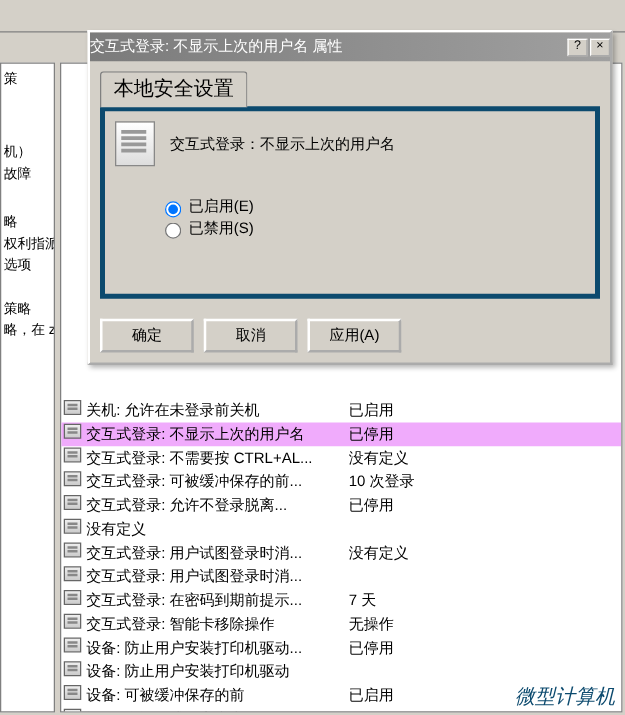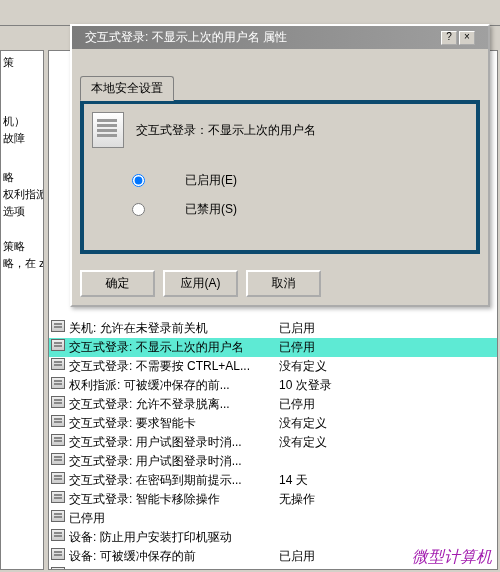--- a/index.html
+++ b/index.html
@@ -59,21 +59,21 @@
       background: #fff;
       border: 1px solid #808080;
       overflow: hidden;
     }
     .list-row {
       display: flex;
       padding: 1px 2px;
       font-size: 12px;
       white-space: nowrap;
     }
-    .list-row.selected { background: #5eead4; }
+    .list-row.selected { background: #f0abfc; }
     .list-icon {
       width: 16px; height: 14px;
       margin-right: 2px;
       flex-shrink: 0;
       display: inline-block;
     }
     .list-name { width: 210px; overflow: hidden; }
     .list-status { flex: 1; }
     .policy-icon {
       display: inline-block;
@@ -95,21 +95,21 @@
       position: absolute;
       left: 70px; top: 24px;
       width: 420px;
       background: #d4d0c8;
       border: 2px outset #fff;
       box-shadow: 2px 2px 4px rgba(0,0,0,0.3);
     }
     .titlebar {
       background: linear-gradient(to right, #7b7b7b, #a0a0a0);
       color: #fff;
-      padding: 3px 13px;
+      padding: 3px 0;
       display: flex;
       align-items: center;
       font-size: 12px;
     }
     .titlebar-text { flex: 1; }
     .titlebar-btn {
       width: 16px; height: 14px;
       background: #d4d0c8;
       border: 1px outset #fff;
       margin-left: 2px;
@@ -125,23 +125,22 @@
     .tab-strip {
       display: flex;
       margin-bottom: -1px;
     }
     .tab {
       padding: 3px 10px;
       background: #d4d0c8;
       border: 1px solid #808080;
       border-bottom: 1px solid #d4d0c8;
       border-radius: 3px 3px 0 0;
-      font-size: 12px;
+      font-size: 16px;
       z-index: 1;
-      margin-top: 19px;
     }
     .tab-content {
       border: 4px solid #0c4a6e;
       background: #d4d0c8;
       padding: 8px;
       height: 154px;
     }
     .policy-header {
       display: flex;
       align-items: center;
@@ -160,24 +159,23 @@
       left: 4px; top: 6px;
       width: 20px; height: 3px;
       background: #999;
       box-shadow: 0 5px 0 #999, 0 10px 0 #999, 0 15px 0 #999;
     }
     .radio-group {
       margin-left: 40px;
     }
     .radio-row {
       display: flex;
-      align-items: center;
-      margin: 12px 0;
-      font-size: 12px;
-      gap: 34px;
+      align-items: flex-end;
+      margin: 0 0;
+      font-size: 12px;
     }
     .radio-row input { margin-right: 6px; }
     .dialog-buttons {
       display: flex;
       gap: 8px;
       padding: 8px;
     }
     .btn {
       min-width: 75px;
       padding: 3px 8px;
@@ -186,21 +184,21 @@
       font-size: 12px;
       text-align: center;
       font-family: inherit;
     }
     .watermark {
       position: absolute;
       right: 8px; bottom: 4px;
       font-family: "SimHei", serif;
       font-size: 16px;
       font-style: italic;
-      color: #a21caf;
+      color: #0c4a6e;
       text-shadow: 1px 1px 0 #fff;
     }
   </style>
 </head>
 <body>
 
 <div class="main-window">
   <div class="toolbar">
     <span class="tool-btn"></span>
     <span class="tool-btn"></span>
@@ -233,55 +231,55 @@
         <span class="list-name">交互式登录: 不显示上次的用户名</span>
         <span class="list-status">已停用</span>
       </div>
       <div class="list-row">
         <span class="list-icon"><span class="policy-icon"></span></span>
         <span class="list-name">交互式登录: 不需要按 CTRL+AL...</span>
         <span class="list-status">没有定义</span>
       </div>
       <div class="list-row">
         <span class="list-icon"><span class="policy-icon"></span></span>
-        <span class="list-name">权利指派: 可被缓冲保存的前...</span>
+        <span class="list-name">交互式登录: 可被缓冲保存的前...</span>
         <span class="list-status">10 次登录</span>
       </div>
       <div class="list-row">
         <span class="list-icon"><span class="policy-icon"></span></span>
         <span class="list-name">交互式登录: 允许不登录脱离...</span>
         <span class="list-status">已停用</span>
       </div>
       <div class="list-row">
         <span class="list-icon"><span class="policy-icon"></span></span>
-        <span class="list-name">交互式登录: 要求智能卡</span>
         <span class="list-status">没有定义</span>
       </div>
       <div class="list-row">
         <span class="list-icon"><span class="policy-icon"></span></span>
         <span class="list-name">交互式登录: 用户试图登录时消...</span>
         <span class="list-status">没有定义</span>
       </div>
       <div class="list-row">
         <span class="list-icon"><span class="policy-icon"></span></span>
         <span class="list-name">交互式登录: 用户试图登录时消...</span>
         <span class="list-status"></span>
       </div>
       <div class="list-row">
         <span class="list-icon"><span class="policy-icon"></span></span>
         <span class="list-name">交互式登录: 在密码到期前提示...</span>
-        <span class="list-status">14 天</span>
+        <span class="list-status">7 天</span>
       </div>
       <div class="list-row">
         <span class="list-icon"><span class="policy-icon"></span></span>
         <span class="list-name">交互式登录: 智能卡移除操作</span>
         <span class="list-status">无操作</span>
       </div>
       <div class="list-row">
         <span class="list-icon"><span class="policy-icon"></span></span>
+        <span class="list-name">设备: 防止用户安装打印机驱动...</span>
         <span class="list-status">已停用</span>
       </div>
       <div class="list-row">
         <span class="list-icon"><span class="policy-icon"></span></span>
         <span class="list-name">设备: 防止用户安装打印机驱动</span>
       </div>
       <div class="list-row">
         <span class="list-icon"><span class="policy-icon"></span></span>
         <span class="list-name">设备: 可被缓冲保存的前</span>
         <span class="list-status">已启用</span>
@@ -316,18 +314,18 @@
         </label>
         <label class="radio-row">
           <input type="radio" name="policy" style="">
           <span>已禁用(S)</span>
         </label>
       </div>
     </div>
   </div>
   <div class="dialog-buttons">
     <button class="btn">确定</button>
+    <button class="btn">取消</button>
     <button class="btn">应用(A)</button>
-    <button class="btn">取消</button>
   </div>
 </div>
 
 <div class="watermark">微型计算机</div>
 
 </body></html>

